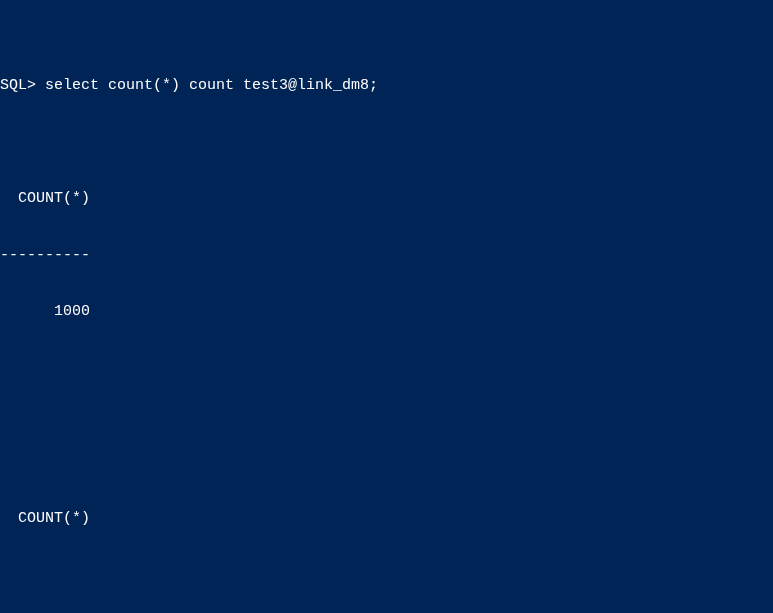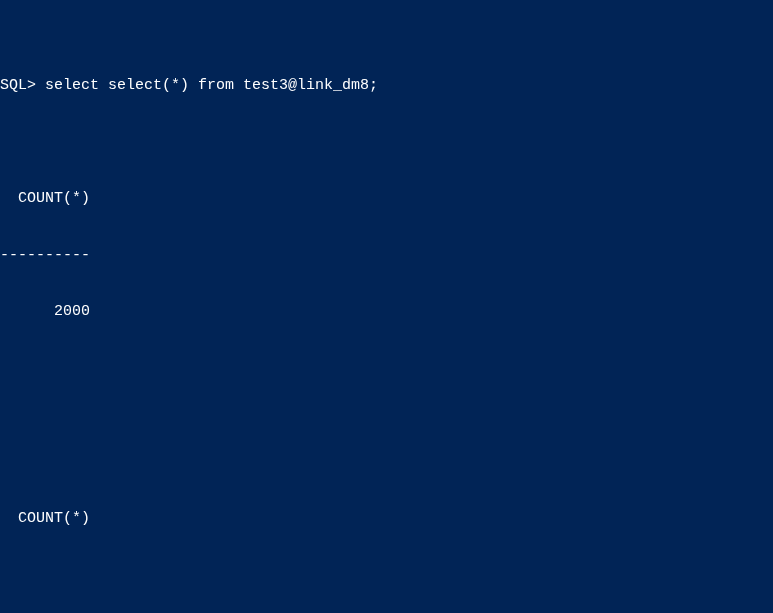--- a/index.html
+++ b/index.html
@@ -19,25 +19,25 @@
   }
   .line { min-height: 19px; }
   .prompt-prefix { display: inline; }
 </style>
 </head>
 <body>
 
 <div class="terminal">
 
   
-  <div class="line"><span class="prompt-prefix">SQL&gt;</span><span> select select(*) from test3@link_dm8;</span></div>
+  <div class="line"><span class="prompt-prefix">SQL&gt;</span><span> select count(*) count test3@link_dm8;</span></div>
   <div class="line"> </div>
   <div class="line">  COUNT(*)</div>
   <div class="line">----------</div>
-  <div class="line">      2000</div>
+  <div class="line">      1000</div>
   <div class="line"> </div>
 
   
   <div class="line"> </div>
   <div class="line">  COUNT(*)</div>
   
   
   
 
   

